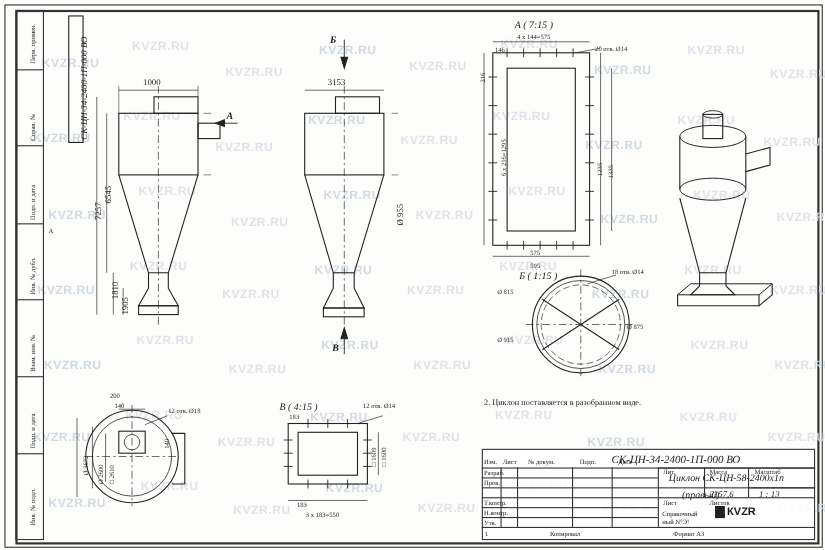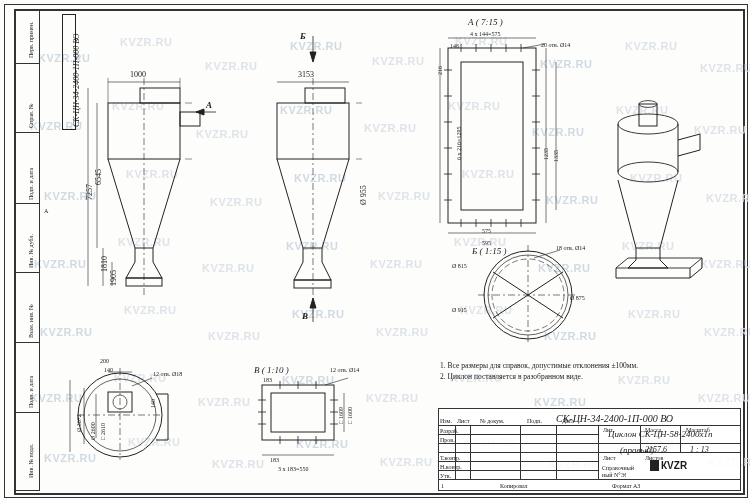--- a/index.html
+++ b/index.html
@@ -283,38 +283,37 @@
   <div class="t t6 vert" style="left:543px;top:160px;">1235</div>
   <div class="t t6" style="left:482px;top:228px;">575</div>
   <div class="t t6" style="left:482px;top:240px;">595</div>
 
   <div class="t t9 it" style="left:472px;top:247px;font-family:Liberation Serif, serif;">Б ( 1:15 )</div>
   <div class="t t6" style="left:556px;top:245px;">18 отв. Ø14</div>
   <div class="t t6" style="left:452px;top:263px;">Ø 815</div>
   <div class="t t6" style="left:452px;top:307px;">Ø 915</div>
   <div class="t t6" style="left:570px;top:295px;">Ø 875</div>
 
-  <div class="t t9 it" style="left:254px;top:366px;">В ( 1:10 )</div>
+  <div class="t t9 it" style="left:254px;top:366px;">В ( 4:15 )</div>
   <div class="t t6" style="left:330px;top:367px;">12 отв. Ø14</div>
   <div class="t t6" style="left:263px;top:377px;">183</div>
   <div class="t t6 vert" style="left:347px;top:424px;">□ 1600</div>
   <div class="t t6 vert" style="left:338px;top:424px;">□ 1609</div>
   <div class="t t6" style="left:270px;top:457px;">183</div>
   <div class="t t6" style="left:278px;top:466px;">3 х 183=550</div>
 
   <div class="t t6" style="left:100px;top:358px;">200</div>
   <div class="t t6" style="left:104px;top:367px;">140</div>
   <div class="t t6" style="left:153px;top:371px;">12 отв. Ø18</div>
   <div class="t t6 vert" style="left:150px;top:408px;">140</div>
   <div class="t t6 vert" style="left:100px;top:440px;">□ 2610</div>
   <div class="t t6 vert" style="left:90px;top:440px;">Ø 2600</div>
   <div class="t t6 vert" style="left:76px;top:432px;">Ø 3672</div>
 
   <div class="notes" style="left:440px;top:360px;width:290px;">
-    <div>1. Все размеры для справок, допустимые отклонения ±100мм.</div>
     <div>2. Циклон поставляется в разобранном виде.</div>
   </div>
 
   <div class="titleblock" style="left:438px;top:408px;width:303px;height:83px;"></div>
 
   <div class="tbline" style="left:438px;top:425px;width:303px;height:1px;"></div>
   <div class="tbline" style="left:438px;top:434px;width:160px;height:1px;"></div>
   <div class="tbline" style="left:438px;top:443px;width:160px;height:1px;"></div>
   <div class="tbline" style="left:438px;top:452px;width:160px;height:1px;"></div>
   <div class="tbline" style="left:438px;top:461px;width:160px;height:1px;"></div>

